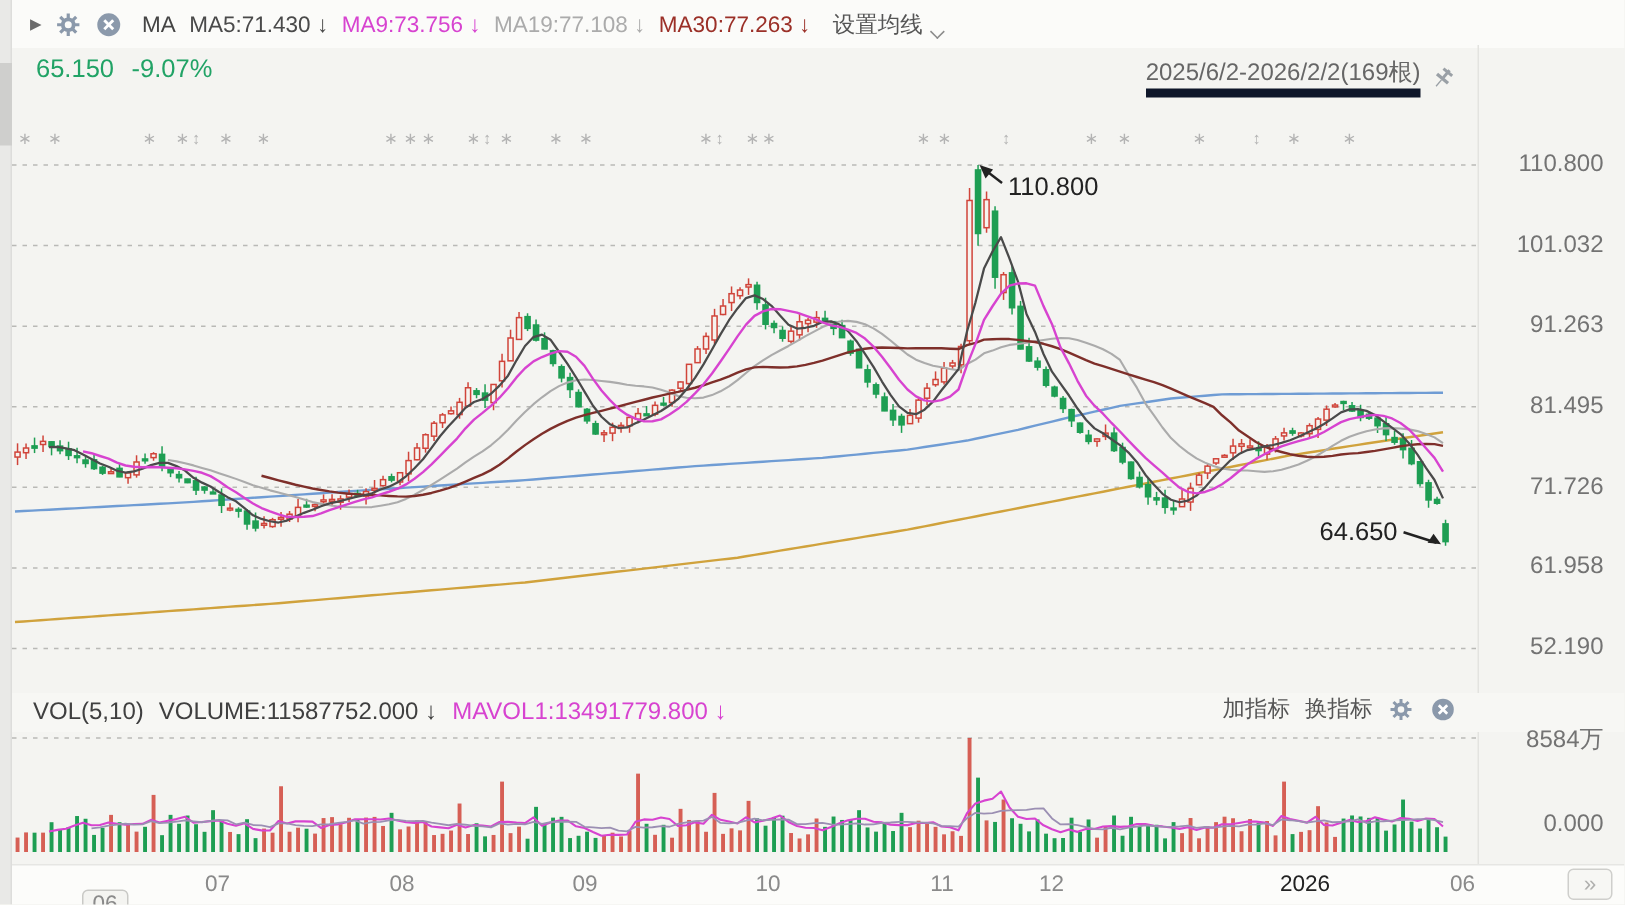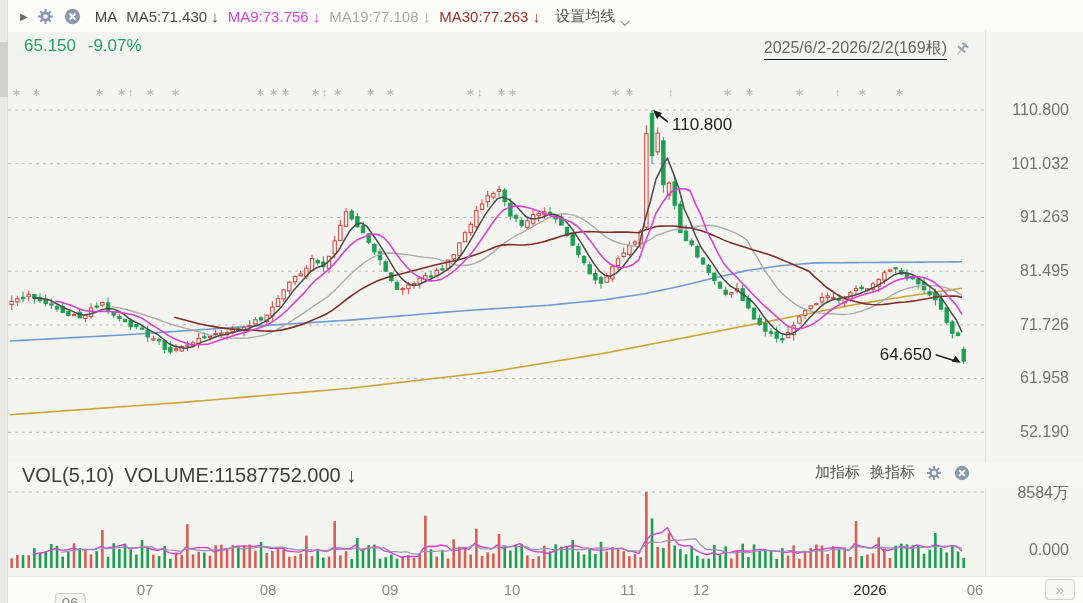--- a/index.html
+++ b/index.html
@@ -14,24 +14,24 @@
   .iconbtn { display:inline-flex; align-items:center; justify-content:center; width:18px; height:18px; cursor:pointer; }
   .ma-label { color:#444; margin-left:4px; }
   .ma5 { color:#4a4a4a; }
   .ma9 { color:#d743d0;text-align:center; }
   .ma19 { color:#ababab; }
   .ma30 { color:#9b3028; }
   .setline { color:#555; margin-left:6px; display:inline-flex; align-items:flex-end; gap:5px; cursor:pointer; }
   .chev { display:inline-block; width:7px; height:7px; border-right:1.5px solid #8a8a8a; border-bottom:1.5px solid #8a8a8a; transform:rotate(45deg) translateY(-2px); }
   .quote-row { position:absolute; left:24px; top:36px; font-size:17px; color:#21a366; }
   .range-row { position:absolute; top:38px; right:112px; display:flex; align-items:center; gap:6px; }
-  .range-link { font-size:16px; color:#666; border-bottom:1px solid #0f172a; cursor:pointer; }
+  .range-link { font-size:16px; color:#666; border-bottom:6px solid #0f172a; cursor:pointer; }
   .axis-label { position:absolute; font-size:16px; color:#737373; right:14px; text-align:right; }
   .v-sep { position:absolute; left:985px; top:30px; width:1px; height:546px; background:#e3e3e0; }
-  .vol-header { position:absolute; left:8px; top:462px; width:1075px; height:26px; display:flex; align-items:center; gap:10px; padding-left:14px; font-size:20px; color:#3f3f3f; white-space:nowrap; background:#f7f7f4; }
+  .vol-header { position:absolute; left:8px; top:462px; width:1075px; height:26px; display:flex; align-items:center; gap:10px; padding-left:14px; font-size:16px; color:#3f3f3f; white-space:nowrap; background:#f7f7f4; }
   .vol-right { position:absolute; right:112px; top:463px; display:flex; align-items:center; gap:10px; font-size:15px; color:#555; }
   .vol-right .lbl { cursor:pointer; }
   .mavol { color:#d743d0; }
   .bottom-axis { position:absolute; left:8px; top:576px; width:1075px; height:27px; background:#fcfcfa; border-top:1px solid #e6e6e3; font-size:15px; color:#8a8a8a; }
   .xlab { position:absolute; top:4px; transform:translateX(-50%); }
   .xlab.boxed { border:1px solid #c9c9c6; border-radius:4px; padding:0 6px; background:#f4f4f1; color:#8a8a8a; top:2px;margin-top:14px; }
   .xlab.dark { color:#222; }
   .next-btn { position:absolute; right:8px; top:2px; width:30px; height:21px; border:1px solid #cfcfcc; border-radius:4px; background:#f7f7f4; color:#b0b0ae; font-size:15px; line-height:19px; text-align:center; cursor:pointer; }
   svg text { font-family:"Liberation Sans","DejaVu Sans",sans-serif; }
   .pin { transform:rotate(0deg); }
@@ -492,20 +492,21 @@
   <div class="axis-label" style="top:262px;">81.495</div>
   <div class="axis-label" style="top:316px;">71.726</div>
   <div class="axis-label" style="top:369px;">61.958</div>
   <div class="axis-label" style="top:423px;">52.190</div>
 
   <div class="v-sep"></div>
 
   <div class="vol-header">
     <span>VOL(5,10)</span>
     <span>VOLUME:11587752.000 ↓</span>
+    <span class="mavol">MAVOL1:13491779.800 ↓</span>
   </div>
   <div class="vol-right">
     <span class="lbl">加指标</span>
     <span class="lbl">换指标</span>
     <span class="iconbtn">
       <svg width="16" height="16" viewBox="0 0 16 16">
           <g stroke="#8b99ab" stroke-width="2">
             <line x1="8" y1="1" x2="8" y2="4"></line>
             <line x1="8" y1="12" x2="8" y2="15"></line>
             <line x1="1" y1="8" x2="4" y2="8"></line>

